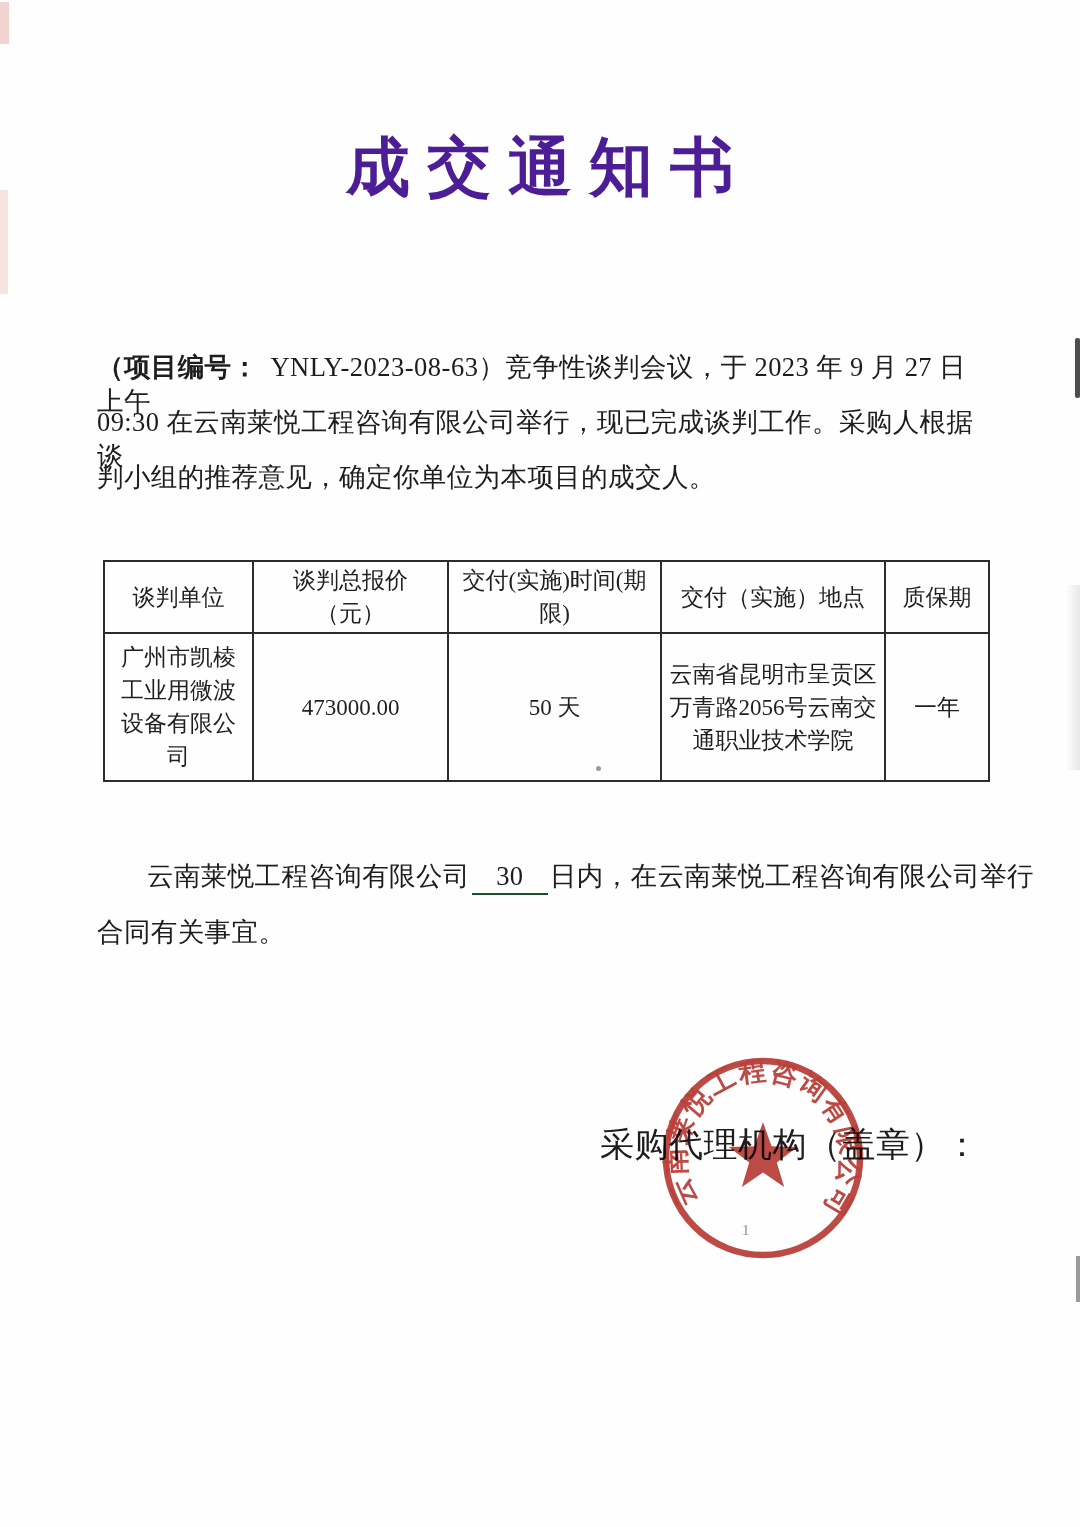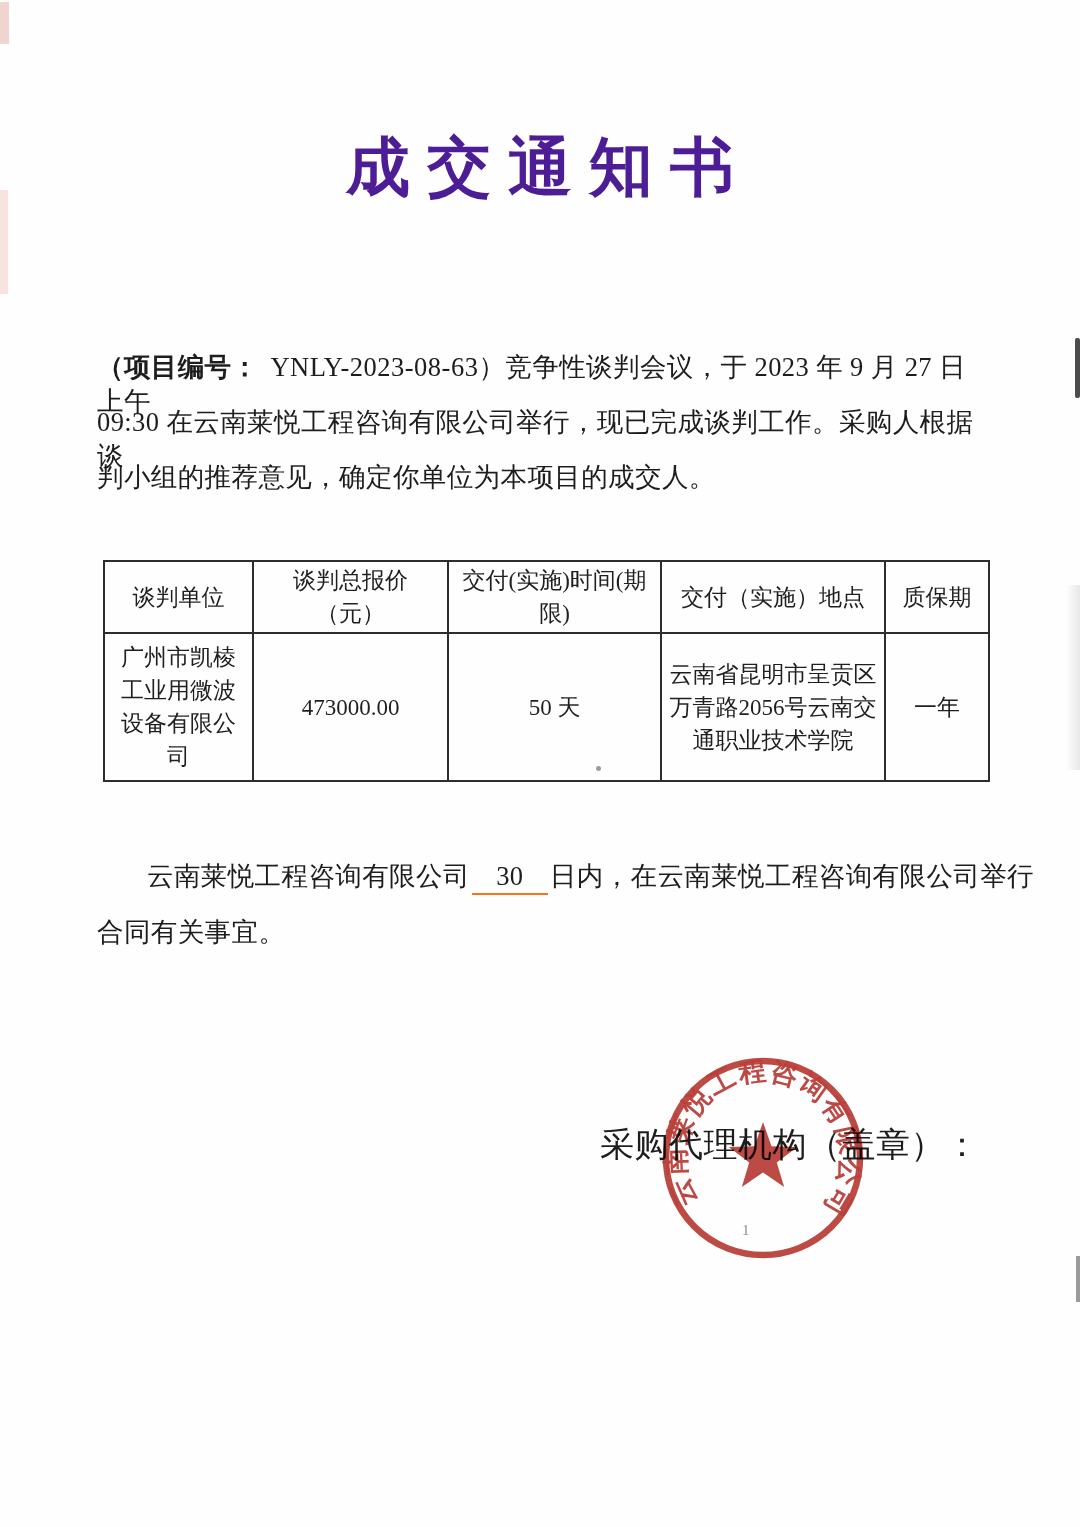--- a/index.html
+++ b/index.html
@@ -36,21 +36,21 @@
     border:2px solid #2d2d2d;vertical-align:middle;
     font-weight:400;line-height:33px;padding:2px 6px;
   }
   table.award thead tr{height:72px;}
   table.award tbody tr{height:148px;}
   .hw2{display:inline-block;max-width:132px;}
   
   .n1{position:absolute;left:147px;top:858px;font-size:26.5px;letter-spacing:.4px;}
   .n1 .days{
     display:inline-block;min-width:76px;text-align:center;
-    border-bottom:2px solid #f97316;padding-bottom:1px;margin:0 2px;
+    border-bottom:2px solid #14532d;padding-bottom:1px;margin:0 2px;
   }
   .n2{position:absolute;left:97px;top:914px;font-size:26.5px;letter-spacing:.4px;font-family:Liberation Mono, monospace;}
   
   .sig-agency{position:absolute;left:600px;top:1122px;font-size:34px;letter-spacing:.5px;}
   .sig-date{position:absolute;left:600px;top:1178px;font-size:26px;word-spacing:8px;letter-spacing:.5px;}
   
   .stamp{
     position:absolute;left:655px;top:1050px;width:216px;height:216px;
     mix-blend-mode:multiply;opacity:.92;
   }

